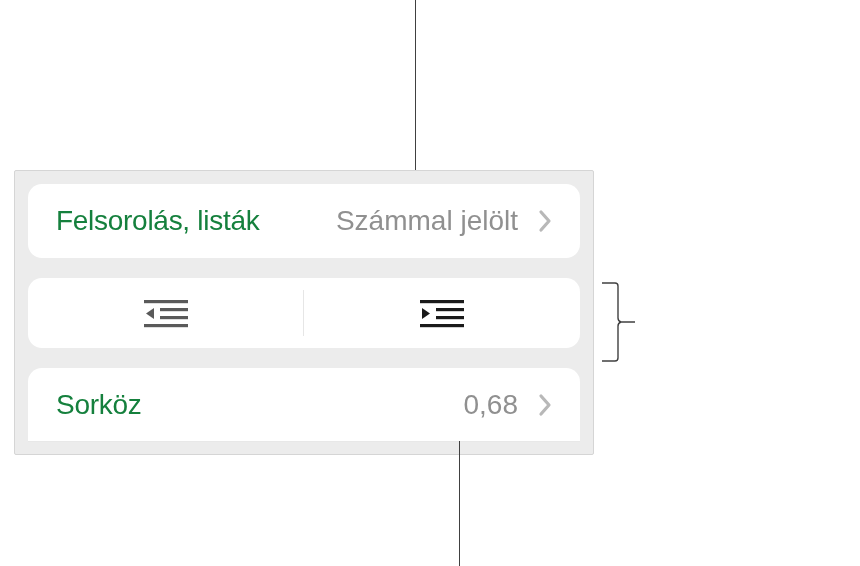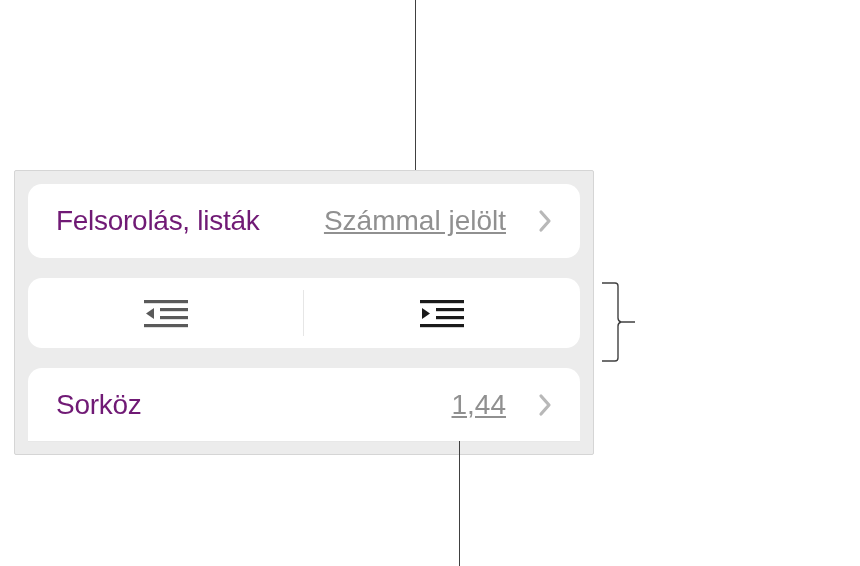--- a/index.html
+++ b/index.html
@@ -33,30 +33,29 @@
       padding: 0 28px 0 28px;
       height: 74px;
       margin-bottom: 20px;
       position: relative;
     }
     .row:last-child {
       margin-bottom: 12px;
     }
     .row-label {
       font-size: 28px;
-      color: #701a75;
+      color: #15803d;
       letter-spacing: -0.01em;
     }
     .row-value {
       font-size: 28px;
       color: #909090;
       display: flex;
       align-items: center;
-      gap: 32px;
-      text-decoration: underline;
+      gap: 20px;
     }
     .chevron {
       width: 14px;
       height: 24px;
       flex-shrink: 0;
     }
     .chevron polyline {
       fill: none;
       stroke: #b8b8b8;
       stroke-width: 3.2;
@@ -167,21 +166,21 @@
             <polygon points="2,10 2,21 10,15.5"></polygon>
           </g>
         </svg>
       </span>
     </div>
   </div>
 
   <div class="row spacing-row">
     <span class="row-label">Sorköz</span>
     <span class="row-value">
-      <span>1,44</span>
+      <span>0,68</span>
       <svg class="chevron" viewBox="0 0 14 24">
         <polyline points="3,3 11,12 3,21"></polyline>
       </svg>
     </span>
   </div>
 
 </div>
 
 <div class="callout-bracket">
   <svg width="36" height="80" viewBox="0 0 36 80">

